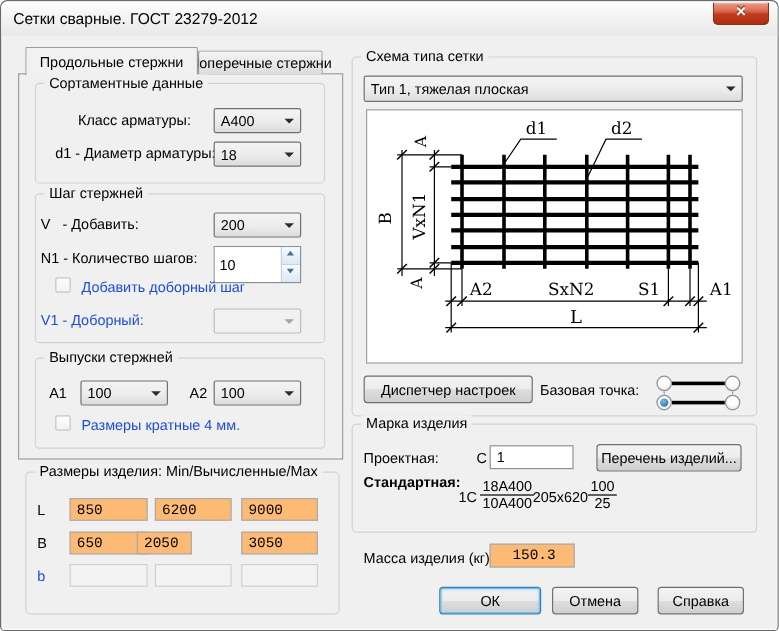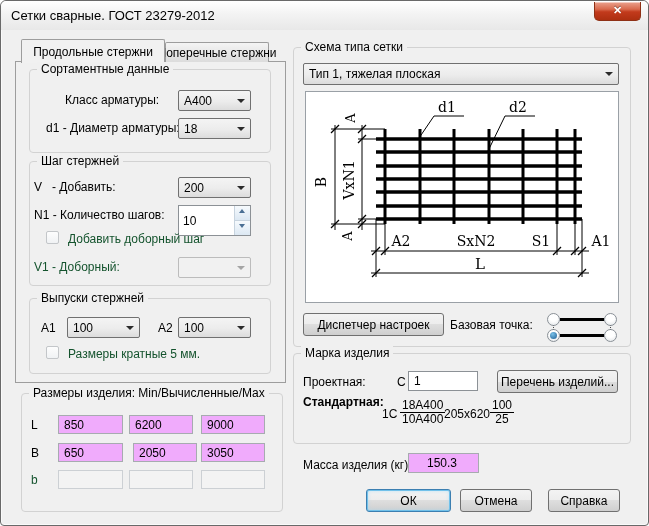--- a/index.html
+++ b/index.html
@@ -12,37 +12,37 @@
   }
   .titlebar{position:absolute;left:0;top:0;right:0;height:29px;
     background:linear-gradient(#ffffff,#f3f3f3 45%,#e8e8e8);border-radius:5px 5px 0 0;}
   .title{position:absolute;left:10px;top:7px;font-size:13px;white-space:pre;}
   .close-btn{position:absolute;left:593px;top:1px;width:47px;height:19px;
     background:linear-gradient(#eba28e,#d96a4d 40%,#c23a1c 55%,#ad2f10);
     border:1px solid #8e3015;border-top:none;border-radius:0 0 5px 5px;
     color:#fff;font-weight:bold;font-size:11px;text-align:center;line-height:17px;
     text-shadow:0 -1px 0 rgba(0,0,0,.4);box-shadow:inset 0 1px 0 rgba(255,255,255,.45);cursor:default;}
   .lbl{position:absolute;white-space:pre;}
-  .lbl.dis{color:#14532d;}
+  .lbl.dis{color:#1d4ed8;}
   .grp{position:absolute;border:1px solid #d2d2d2;border-radius:4px;}
   .grp-label{position:absolute;background:#f0f0f0;padding:0 4px;white-space:pre;z-index:3;}
   .tab{position:absolute;border:1px solid #9d9d9d;border-bottom:none;border-radius:2px 2px 0 0;
     display:flex;align-items:center;justify-content:center;white-space:pre;}
   .tab.active{left:20px;top:38px;width:144px;height:24px;background:#f1f1f1;z-index:2;}
   .tab.inactive{left:164px;top:41px;width:104px;height:20px;background:linear-gradient(#f4f4f4,#dcdcdc);z-index:1;}
   .tabpanel{position:absolute;left:14px;top:60px;width:271px;height:322px;border:1px solid #9d9d9d;background:#f0f0f0;}
   .combo{position:absolute;height:21px;border:1px solid #707070;border-radius:2px;
     background:linear-gradient(#f4f4f4,#ececec 55%,#dcdcdc);display:flex;align-items:center;padding:0 5px;cursor:default;}
   .combo .txt{flex:1;white-space:pre;overflow:hidden;}
   .combo .arr{width:0;height:0;border-left:4px solid transparent;border-right:4px solid transparent;border-top:4px solid #2b2b2b;margin-left:4px;}
   .combo.disabled{background:#f1f1f1;border-color:#bcbcbc;color:#9b9b9b;}
   .combo.disabled .arr{border-top-color:#a5a5a5;}
   .tb{position:absolute;border:1px solid #8c9196;background:#fff;
     font:12px "Liberation Sans",sans-serif;padding:0 5px;color:#000;outline:none;}
-  .tb.ro{background:#f0abfc;border-color:#a7abb0;}
+  .tb.ro{background:#fdba74;border-color:#a7abb0;font-family:Liberation Mono, monospace;}
   .tb.dis{background:#f3f3f3;border-color:#ccd0d4;}
   .spin{position:absolute;border:1px solid #8c9196;background:#fff;display:flex;}
   .spin .num{flex:1;border:none;padding:2px 4px;font:12px "Liberation Sans",sans-serif;width:50px;outline:none;background:#fff;}
   .spin .btns{width:16px;display:flex;flex-direction:column;border-left:1px solid #c7d3de;}
   .spin-btn{flex:1;position:relative;background:linear-gradient(#f6fafd,#dce8f3);cursor:default;}
   .spin-btn.up{border-bottom:1px solid #c7d3de;}
   .spin-btn.up::after{content:"";position:absolute;left:4px;top:3px;border-left:3px solid transparent;border-right:3px solid transparent;border-bottom:4px solid #4a6f94;}
   .spin-btn.down::after{content:"";position:absolute;left:4px;top:3px;border-left:3px solid transparent;border-right:3px solid transparent;border-top:4px solid #4a6f94;}
   .cb{position:absolute;width:13px;height:13px;border:1px solid #c3c6c9;border-radius:2px;background:linear-gradient(#fdfdfd,#f0f2f4);}
   .btn{position:absolute;border:1px solid #707070;border-radius:3px;
@@ -116,31 +116,31 @@
   <div class="combo" style="left:66px;top:316px;width:73px;">
     <span class="txt">100</span>
     <span class="arr"></span>
   </div>
   <div class="lbl" style="left:157px;top:320px;">A2</div>
   <div class="combo" style="left:177px;top:316px;width:73px;">
     <span class="txt">100</span>
     <span class="arr"></span>
   </div>
   <div class="cb" style="left:45px;top:345px;"></div>
-  <div class="lbl dis" style="left:67px;top:346px;">Размеры кратные 5 мм.</div>
+  <div class="lbl dis" style="left:67px;top:346px;">Размеры кратные 4 мм.</div>
 
   <div class="grp" style="left:20px;top:392px;width:262px;height:119px;"></div>
   <div class="grp-label" style="left:28px;top:385px;">Размеры изделия: Min/Вычисленные/Max</div>
   <div class="lbl" style="left:30px;top:417px;">L</div>
   <input class="tb ro" style="left: 57px; top: 414px; width: 65px; height: 19px;" value="850">
   <input class="tb ro" style="left: 128px; top: 414px; width: 64px; height: 19px;" value="6200">
   <input class="tb ro" style="left: 200px; top: 414px; width: 64px; height: 19px;" value="9000">
   <div class="lbl" style="left:30px;top:445px;">B</div>
   <input class="tb ro" style="left: 57px; top: 442px; width: 65px; height: 19px;" value="650">
-  <input class="tb ro" style="left: 132px; top: 442px; width: 64px; height: 19px;" value="2050">
+  <input class="tb ro" style="left: 113px; top: 442px; width: 46px; height: 19px;" value="2050">
   <input class="tb ro" style="left: 200px; top: 442px; width: 64px; height: 19px;" value="3050">
   <div class="lbl dis" style="left:30px;top:472px;">b</div>
   <input class="tb dis" style="left: 57px; top: 469px; width: 65px; height: 19px;" value="">
   <input class="tb dis" style="left: 128px; top: 469px; width: 64px; height: 19px;" value="">
   <input class="tb dis" style="left: 200px; top: 469px; width: 64px; height: 19px;" value="">
 
   <div class="grp" style="left:292px;top:46px;width:338px;height:300px;"></div>
   <div class="grp-label" style="left:300px;top:39px;">Схема типа сетки</div>
   <div class="combo" style="left:302px;top:62px;width:316px;height:22px;">
     <span class="txt">Тип 1, тяжелая плоская</span>

